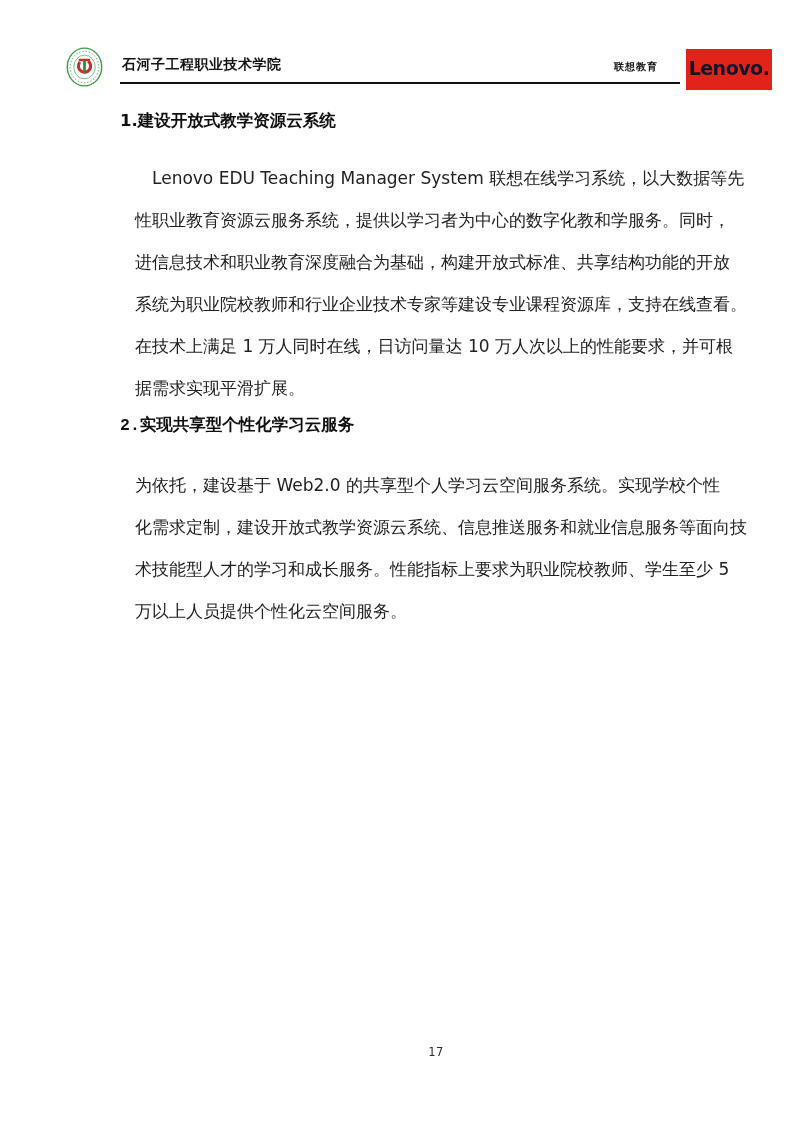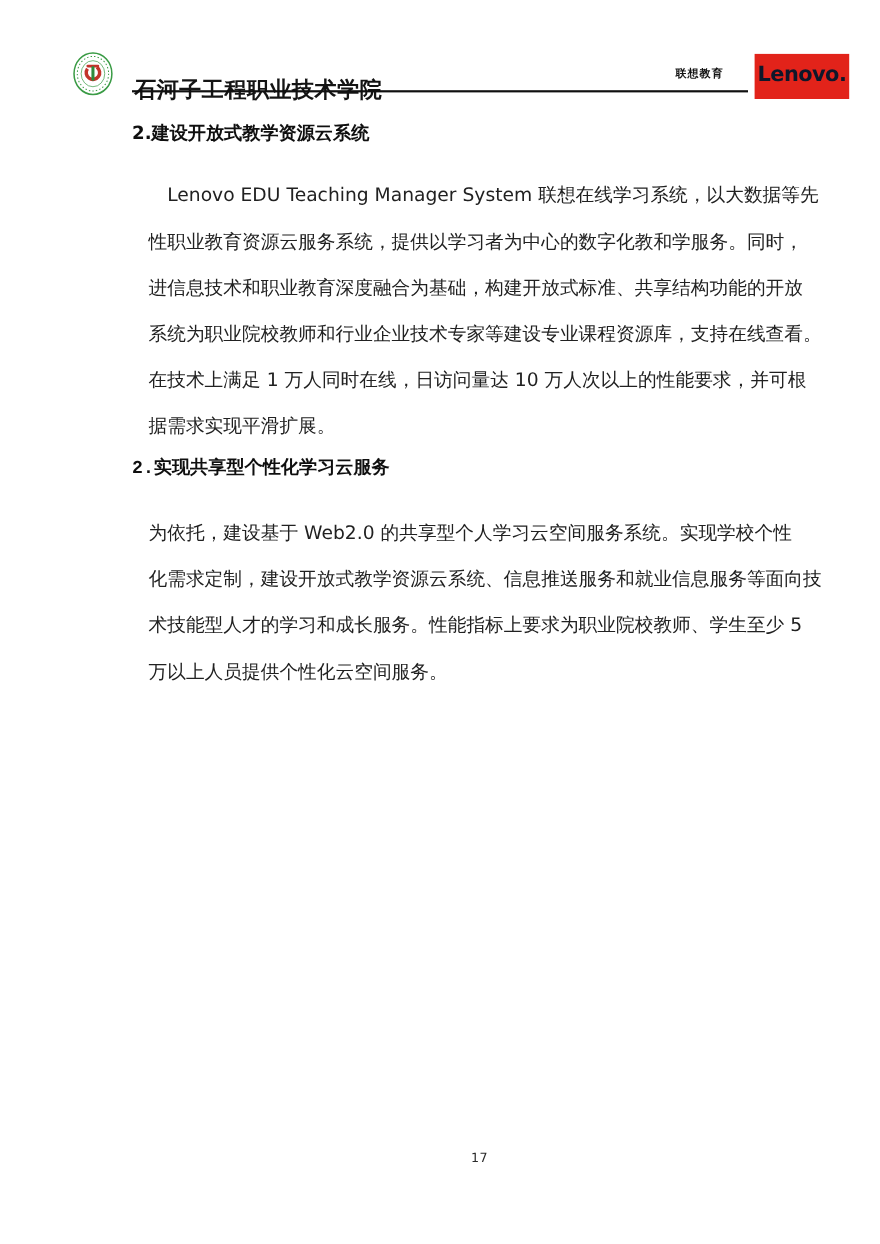--- a/index.html
+++ b/index.html
@@ -7,22 +7,22 @@
   body {
     width:800px; height:1131px; position:relative;
     font-family:"DejaVu Sans","Liberation Sans",sans-serif;
     color:#212121;
   }
   .page { position:absolute; inset:0; width:800px; height:1131px; background:#fff; overflow:hidden; }
 
   
   .emblem { position:absolute; left:66px; top:46px; width:37px; height:42px; }
   .school-name {
-    position:absolute; left:122px; top:68px;
-    font-size:20px; font-weight:bold; color:#141414; letter-spacing:0.5px;
+    position:absolute; left:122px; top:56px;
+    font-size:14px; font-weight:bold; color:#141414; letter-spacing:0.5px;
     white-space:nowrap;
   }
   .header-rule { position:absolute; left:120px; top:82px; width:560px; height:2px; background:#101010; }
   .division-label {
     position:absolute; left:614px; top:60px;
     font-size:10px; font-weight:bold; color:#141414; letter-spacing:1px;
     white-space:nowrap;
   }
   .lenovo-box {
     position:absolute; left:686px; top:49px; width:86px; height:41px;
@@ -77,21 +77,21 @@
   </div>
 
   <div class="school-name">石河子工程职业技术学院</div>
   <div class="header-rule"></div>
   <div class="division-label">联想教育</div>
 
   <div class="lenovo-box" style="background:#E2231A;">
     <span class="lenovo-word">Lenovo.</span>
   </div>
 
-  <div class="sec-title" style="top:110px;">2.建设开放式教学资源云系统</div>
+  <div class="sec-title" style="top:110px;">1.建设开放式教学资源云系统</div>
   <div class="para" style="top:157px;">
     <div class="line indent-sm">Lenovo EDU Teaching Manager System 联想在线学习系统，以大数据等先</div>
     <div class="line">性职业教育资源云服务系统，提供以学习者为中心的数字化教和学服务。同时，</div>
     <div class="line">进信息技术和职业教育深度融合为基础，构建开放式标准、共享结构功能的开放</div>
     <div class="line">系统为职业院校教师和行业企业技术专家等建设专业课程资源库，支持在线查看。</div>
     <div class="line">在技术上满足 1 万人同时在线，日访问量达 10 万人次以上的性能要求，并可根</div>
     <div class="line last">据需求实现平滑扩展。</div>
   </div>
 
   <div class="sec-title" style="top:414px;font-family:Liberation Mono, monospace;">2.实现共享型个性化学习云服务</div>

